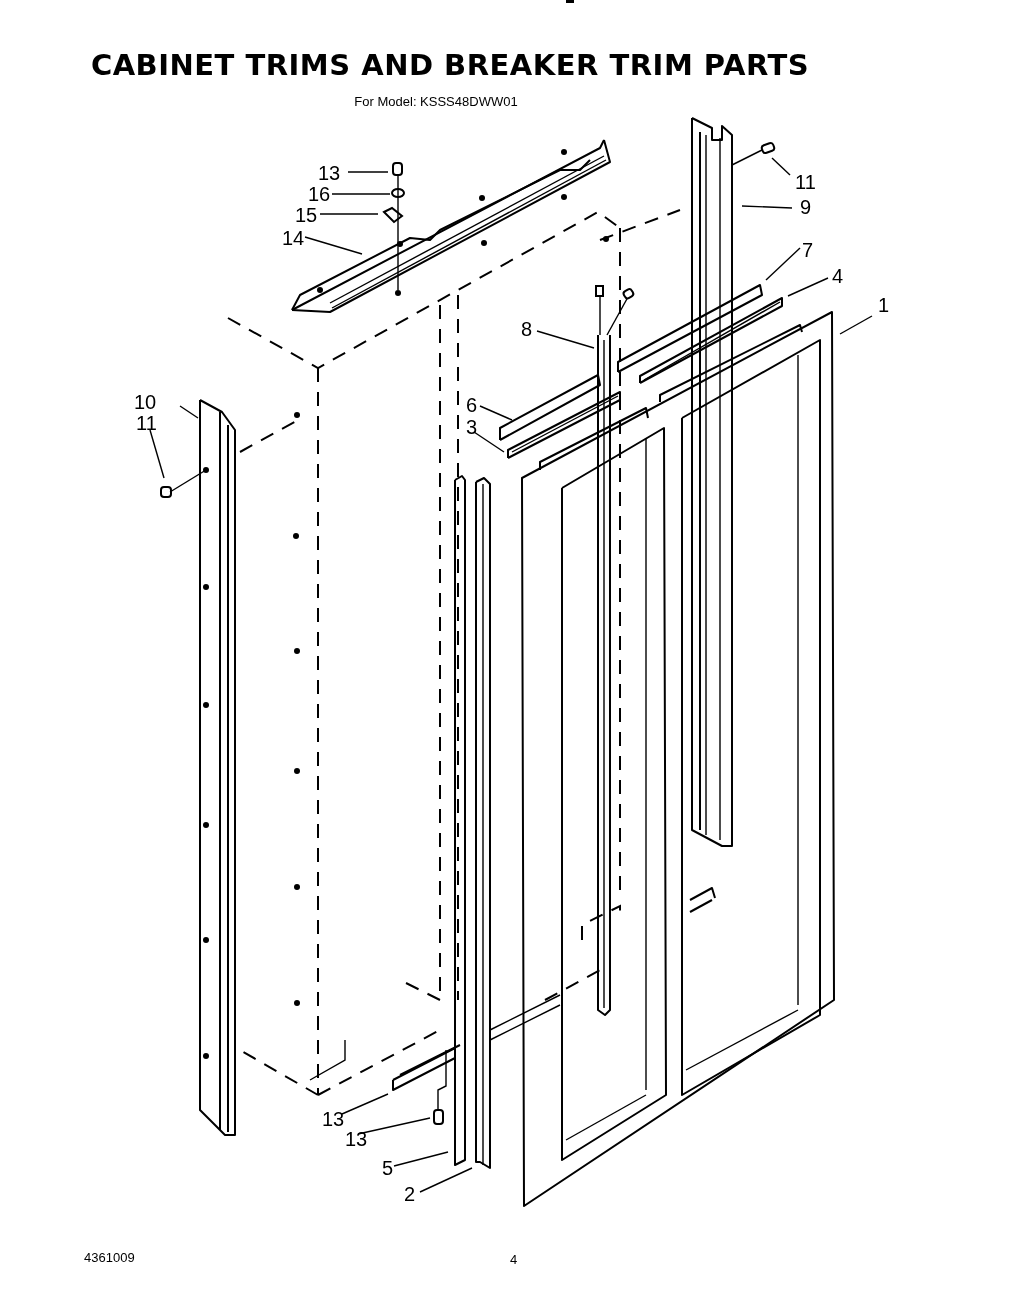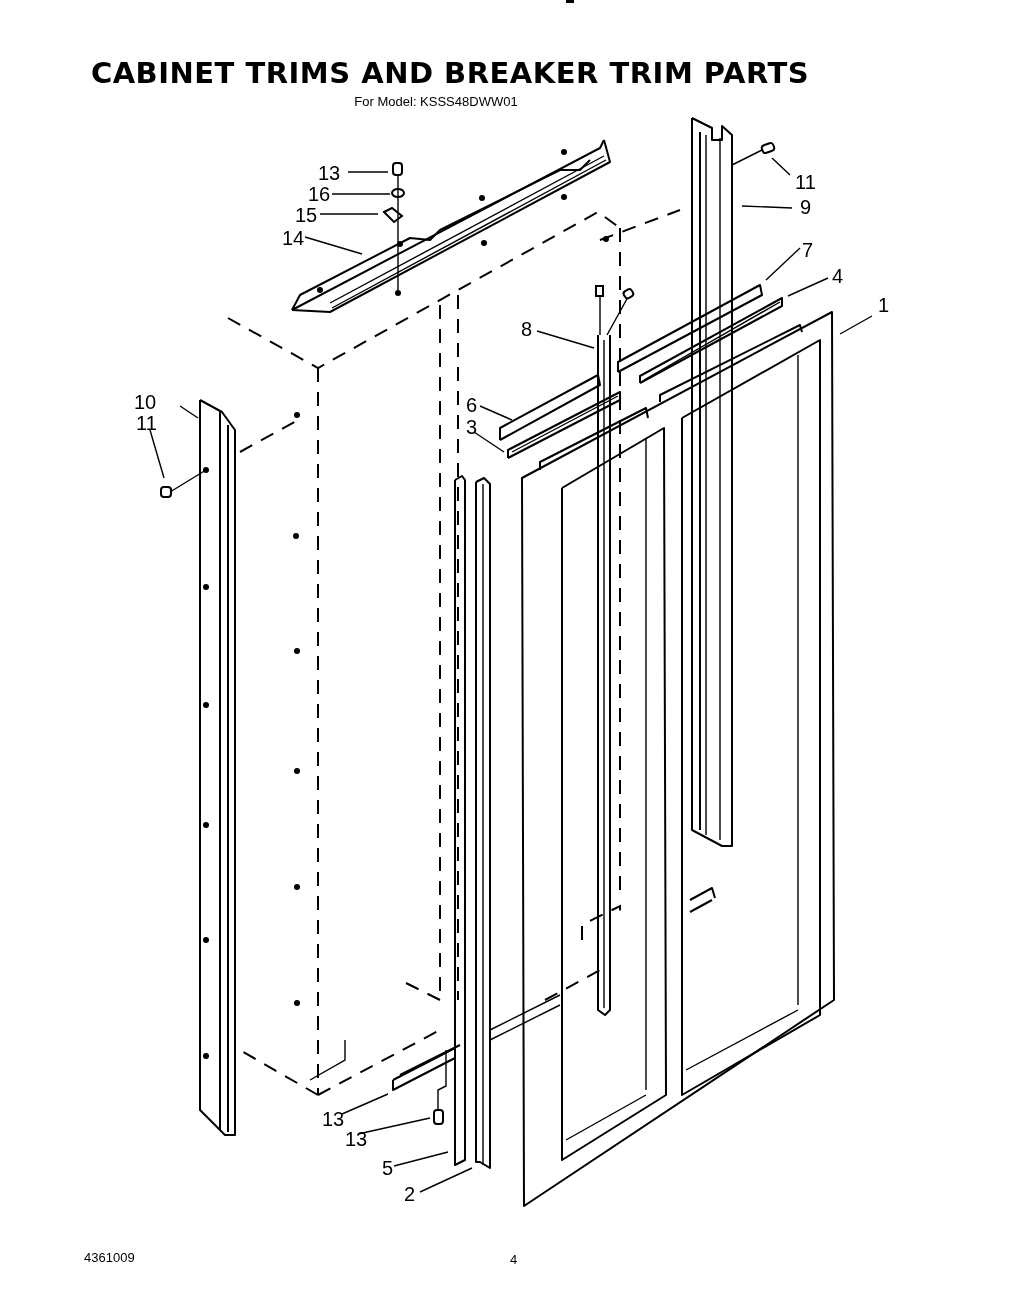--- a/index.html
+++ b/index.html
@@ -1,17 +1,17 @@
 <!DOCTYPE html>
 <html><head>
   <meta charset="utf-8">
   <style>
     html, body { margin: 0; padding: 0; background: #ffffff; }
     body { width: 1036px; height: 1307px; position: relative; overflow: hidden; font-family: "DejaVu Sans", sans-serif; color: #000; }
-    .title { position: absolute; left: 0; width: 900px; top: 56px; text-align: center; font-family: "DejaVu Sans", sans-serif; font-weight: bold; font-size: 29px; letter-spacing: 0.5px; }
+    .title { position: absolute; left: 0; width: 900px; top: 48px; text-align: center; font-family: "DejaVu Sans", sans-serif; font-weight: bold; font-size: 29px; letter-spacing: 0.5px; }
     .subtitle { position: absolute; left: 0; width: 872px; top: 94px; text-align: center; font-family: "Liberation Sans", sans-serif; font-size: 13px; }
     .footer-left { position: absolute; left: 84px; top: 1250px; font-family: "Liberation Sans", sans-serif; font-size: 13px; }
     .footer-page { position: absolute; left: 510px; top: 1252px; font-family: "Liberation Sans", sans-serif; font-size: 13px; }
     .topmark { position: absolute; left: 566px; top: 0px; width: 8px; height: 3px; background: #000; }
     svg.drawing { position: absolute; left: 0; top: 0; }
     svg .ln { stroke: #000; stroke-width: 2; fill: none; stroke-linejoin: round; }
     svg .thin { stroke: #000; stroke-width: 1.4; fill: none; }
     svg .dash { stroke: #000; stroke-width: 2; fill: none; stroke-dasharray: 14 10; }
     svg .fill { fill: #fff; stroke: #000; stroke-width: 2; }
     svg .dot { fill: #000; }

